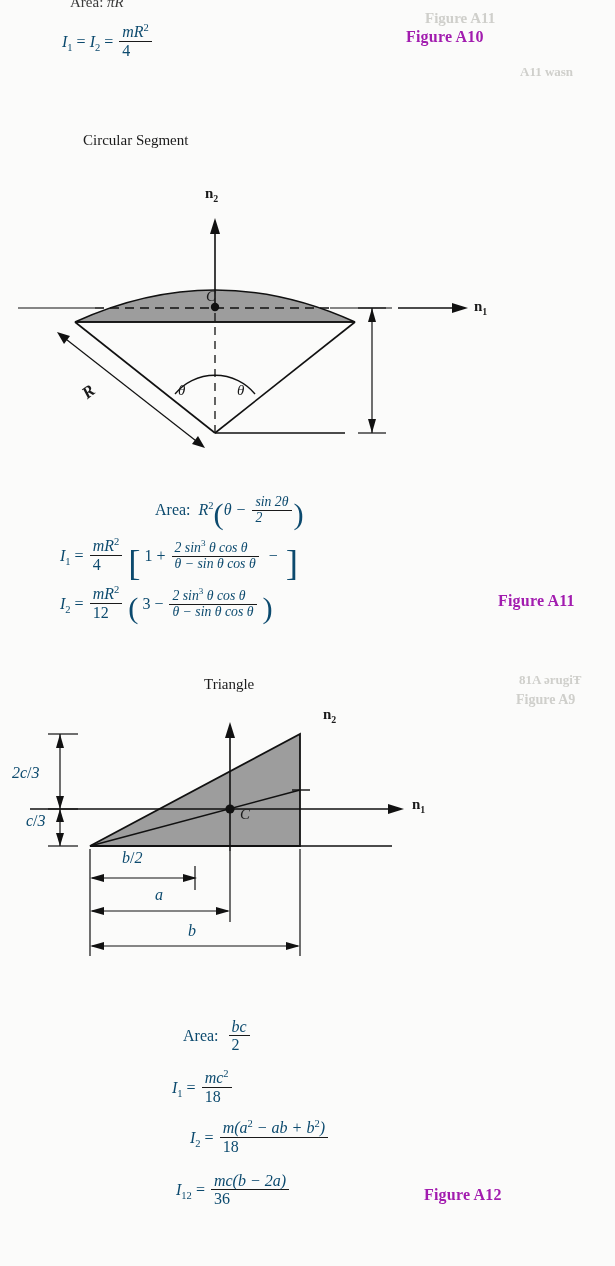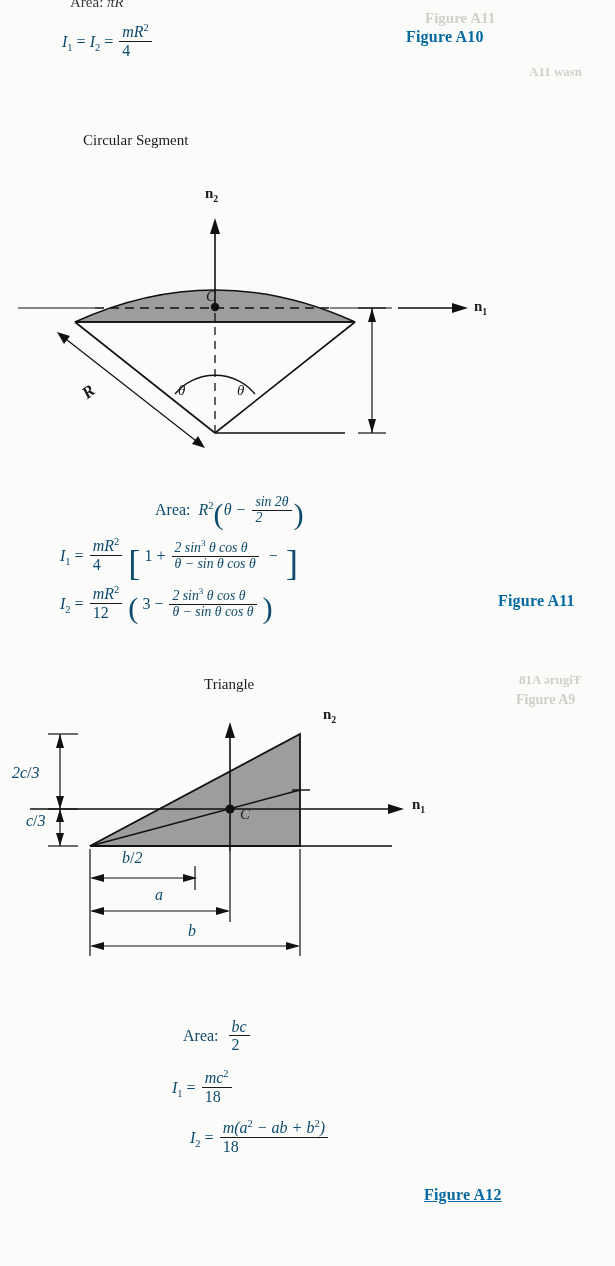--- a/index.html
+++ b/index.html
@@ -22,21 +22,21 @@
   }
   
   .abs { position: absolute; }
   .math { font-family: "Liberation Serif", serif; font-style: italic; }
   .up { font-style: normal; }
   .bold { font-weight: bold; }
   .figlabel {
     font-family: "Liberation Serif", serif;
     font-weight: bold;
     font-size: 16px;
-    color: #0369a1;
+    color: #a21caf;
     letter-spacing: .2px;
   }
   .caption {
     font-family: "Liberation Serif", serif;
     font-size: 15px;
     color: #1b1b1b;
   }
   .eq { font-size: 16px; color: #0c4a6e; white-space: nowrap; }
 
   
@@ -76,21 +76,21 @@
 
   
   svg { display: block; overflow: visible; }
 </style>
 </head>
 <body>
 
 <div class="page">
 
   <div class="ghost" style="left:425px; top:10px; font-size:15px;">Figure A11</div>
-  <div class="ghost" style="left:520px; top:64px; font-size:13px;margin-left:9px;">A11 wasn</div>
+  <div class="ghost" style="left:520px; top:64px; font-size:13px;">A11 wasn</div>
   <div class="ghost" style="left:516px; top:692px; font-size:14px;">Figure A9</div>
   <div class="ghost" style="left:519px; top:672px; font-size:13px;">81A ərugiŦ</div>
 
   <div class="abs" style="left:70px; top:-6px; color:#3a3a3a; font-size:15px;">
     <span class="up">Area: </span><span class="math">πR</span>
   </div>
 
   <div class="abs eq" style="left:62px; top:22px;">
     <span class="math">I<sub class="ix">1</sub></span> =
     <span class="math">I<sub class="ix">2</sub></span> =
@@ -256,16 +256,20 @@
   <div class="abs eq" style="left:172px; top:1068px;">
     <span class="math">I<sub class="ix">1</sub></span> =
     <span class="frac"><span class="num math">mc<sup class="ex">2</sup></span><span class="den">18</span></span>
   </div>
 
   <div class="abs eq" style="left:190px; top:1118px;">
     <span class="math">I<sub class="ix">2</sub></span> =
     <span class="frac"><span class="num math">m(a<sup class="ex">2</sup> − ab + b<sup class="ex">2</sup>)</span><span class="den">18</span></span>
   </div>
 
-
-  <div class="abs figlabel" style="left:424px; top:1186px;text-decoration:underline;">Figure A12</div>
+  <div class="abs eq" style="left:176px; top:1172px;">
+    <span class="math">I<sub class="ix">12</sub></span> =
+    <span class="frac"><span class="num math">mc(b − 2a)</span><span class="den">36</span></span>
+  </div>
+
+  <div class="abs figlabel" style="left:424px; top:1186px;">Figure A12</div>
 
 </div>
 
 </body></html>

